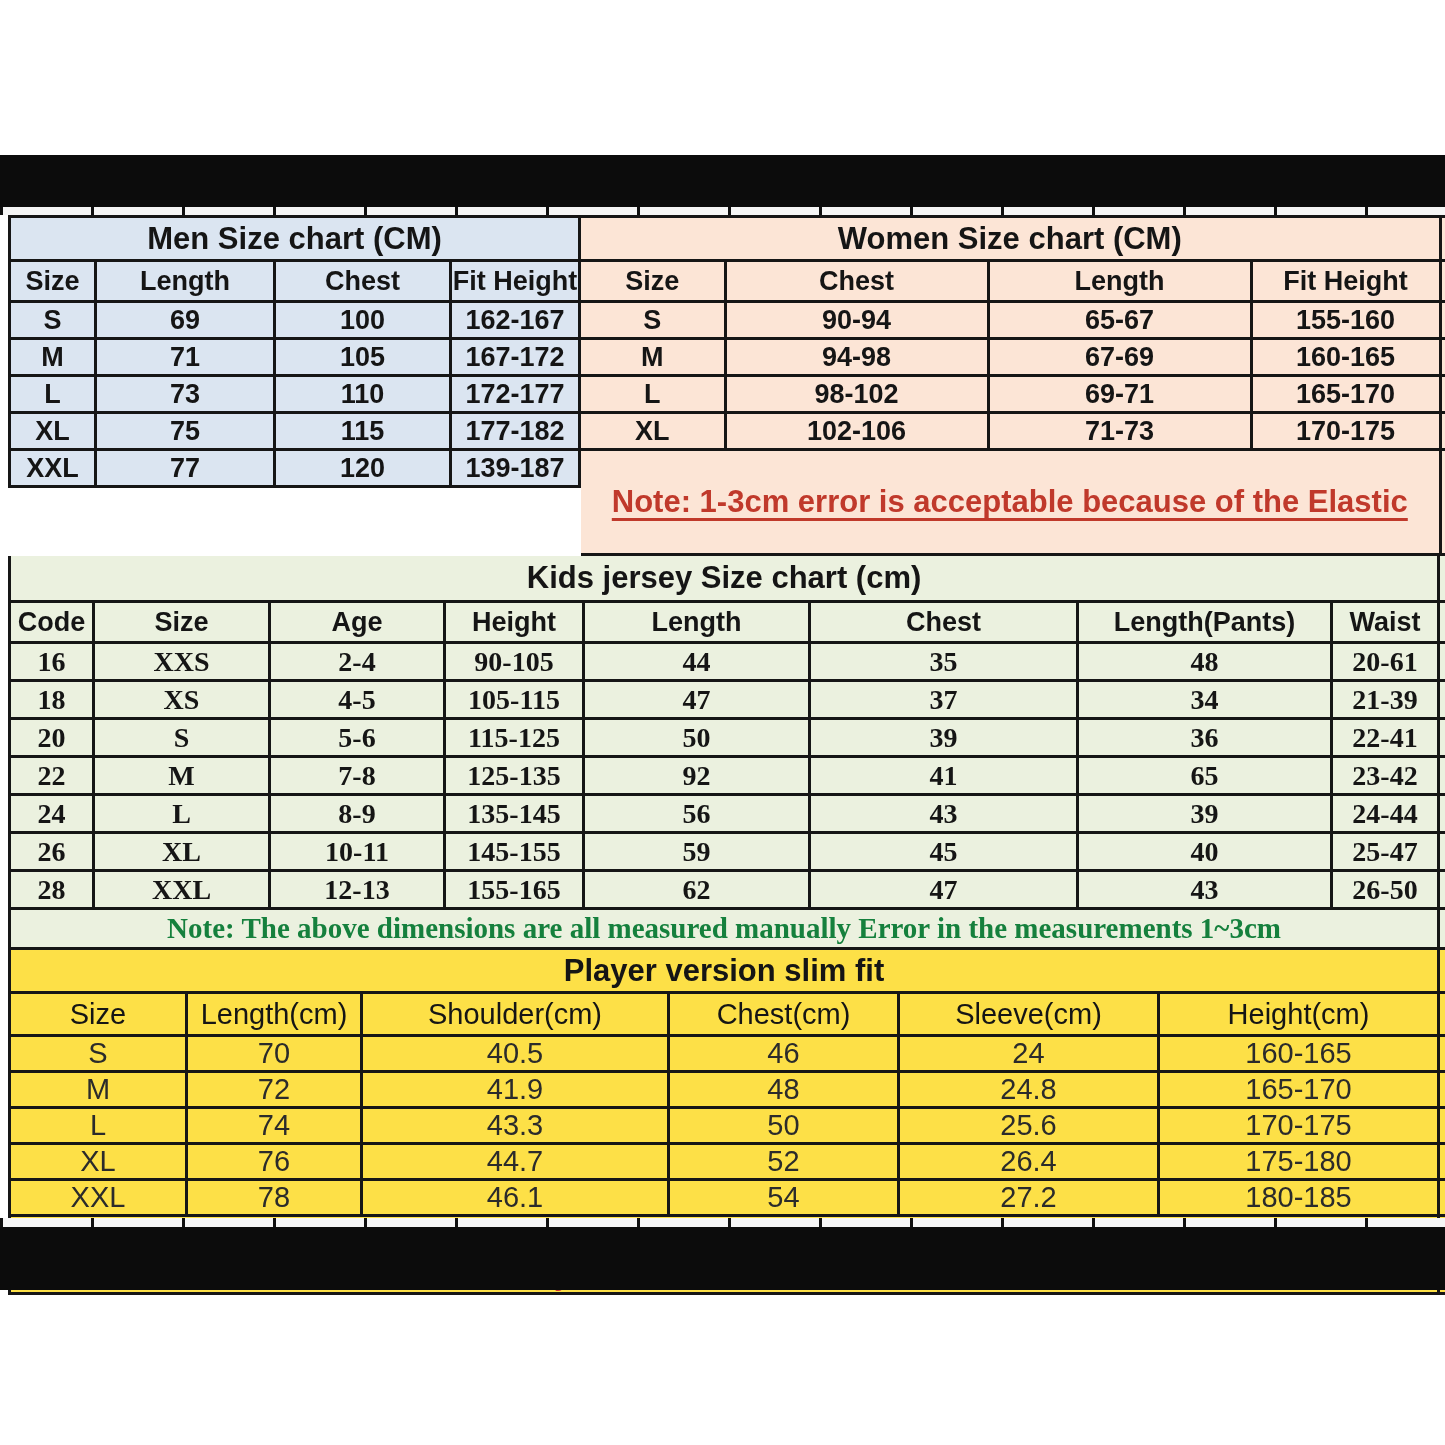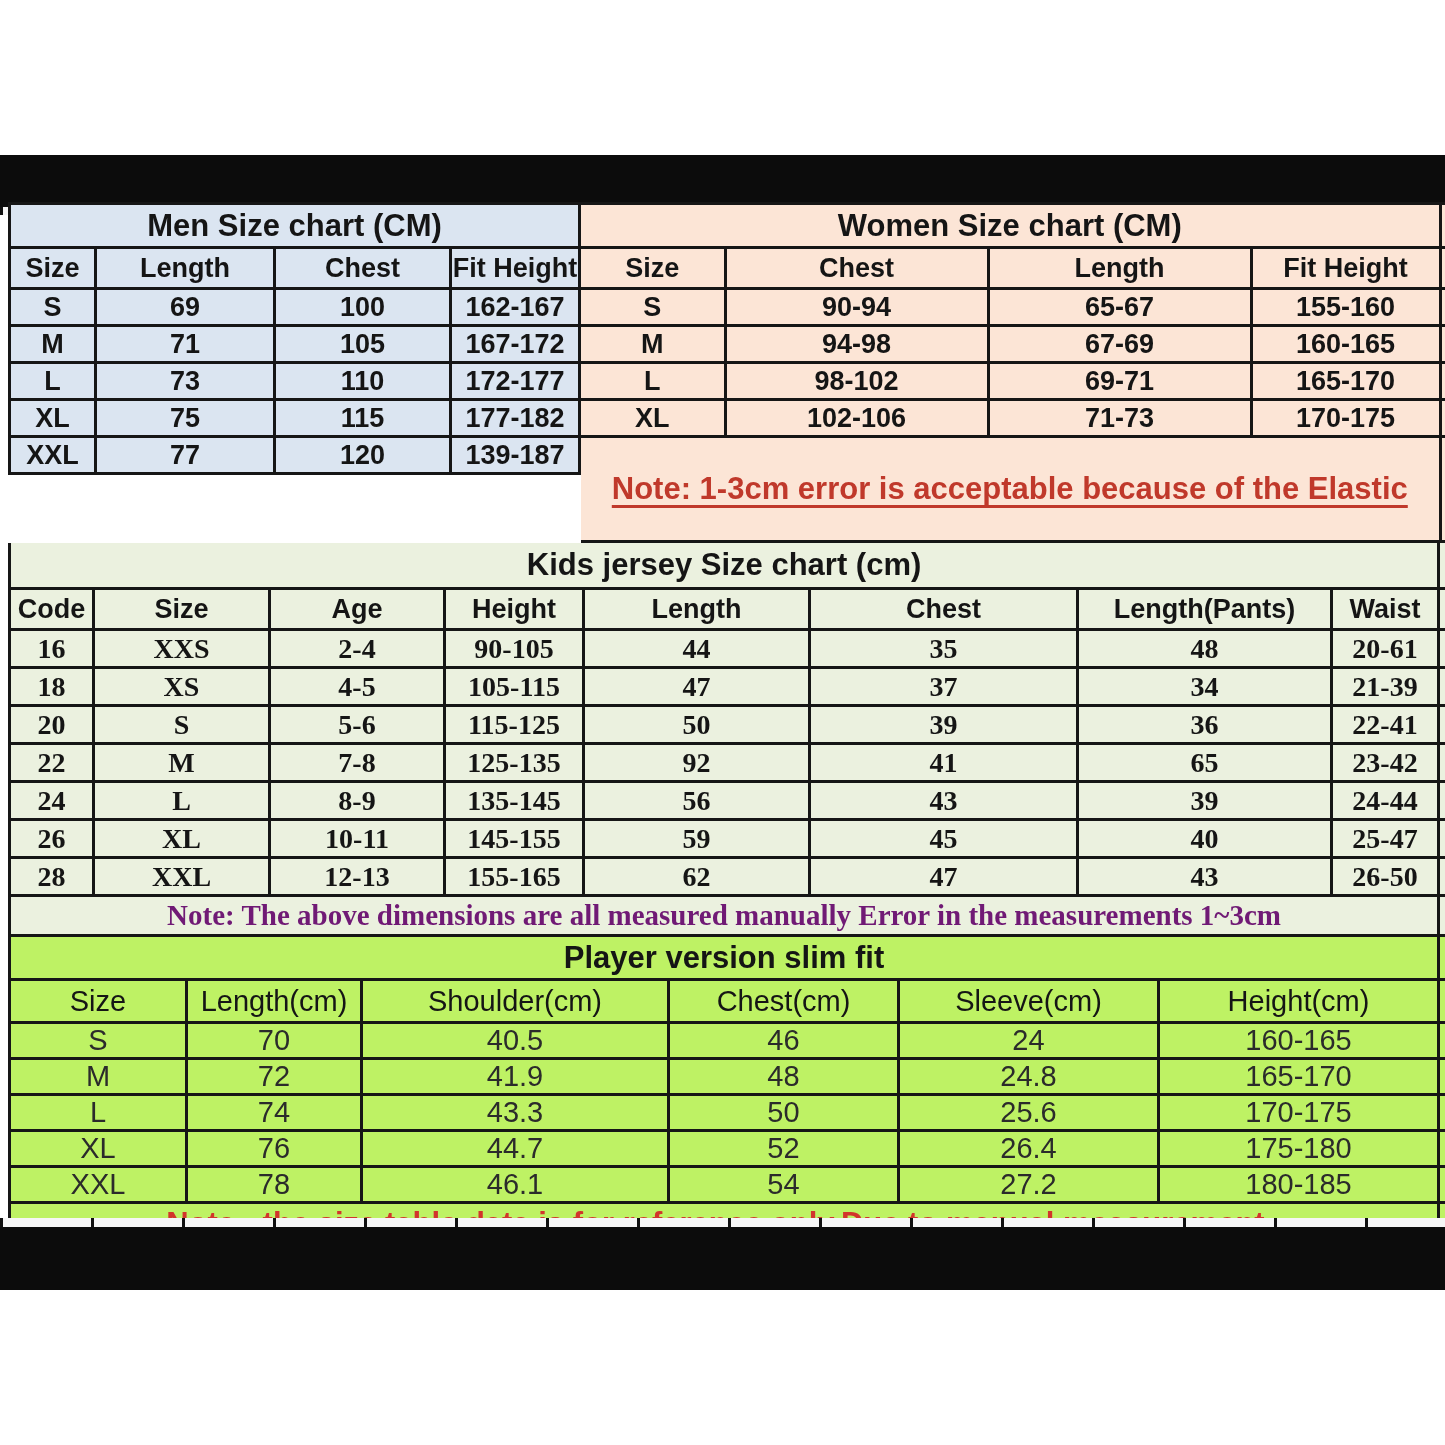--- a/index.html
+++ b/index.html
@@ -10,32 +10,32 @@
   .band{position:absolute;left:0;width:1445px;background:#0c0c0c;}
   .band-top{top:155px;height:52px;}
   .band-bottom{top:1227px;height:63px;}
   .tickrow{
     position:absolute;left:0;width:1445px;background:#f6f6f6;
     background-image:repeating-linear-gradient(90deg,#101010 0 3px,rgba(0,0,0,0) 3px 91px);
   }
   .tickrow-top{top:207px;height:8px;}
   .tickrow-bottom{top:1218px;height:9px;}
 
-  .sheet{position:absolute;left:8px;top:202px;width:1437px;}
+  .sheet{position:absolute;left:8px;top:215px;width:1437px;}
   .toprow{display:flex;align-items:flex-start;}
 
   table.grid{border-collapse:collapse;table-layout:fixed;}
   table.grid td,table.grid th{
     border:3px solid #161616;text-align:center;vertical-align:middle;
     padding:0;overflow:hidden;white-space:nowrap;
   }
   .men{width:570px;background:#dbe5f1;}
   .women{width:867px;background:#fce5d6;}
   .kids{width:1437px;background:#ebf1df;}
-  .player{width:1437px;background:#bef264;}
+  .player{width:1437px;background:#fde047;}
 
   
   .women td:first-child,.women th:first-child{border-left:none;}
   .kids thead tr:first-child td{border-top:none;}
   .player thead tr:first-child td{border-top:none;}
   .sliver{border-right:none !important;}
 
   .r-title td{height:41px;font-size:31px;font-weight:700;}
   .r-head th{height:38px;font-size:27px;font-weight:700;}
   .men tbody td,.women tbody td{height:34px;font-size:27px;font-weight:700;}
@@ -43,21 +43,21 @@
   .kids .r-head th{height:38px;}
   .kids tbody td{height:35px;font-size:28px;font-weight:700;font-family:"Liberation Serif",serif;}
   .player .r-head th{height:40px;font-size:29px;font-weight:400;}
   .player tbody td{height:33px;font-size:29px;font-weight:400;color:#2b2b2b;}
 
   .note-women{
     height:102px;font-size:31px;font-weight:700;color:#c0392b;
     text-decoration:underline;text-decoration-thickness:3px;text-underline-offset:6px;
   }
   .note-kids{
-    height:37px;font-size:29px;font-weight:700;color:#701a75;
+    height:37px;font-size:29px;font-weight:700;color:#15803d;
     font-family:"Liberation Serif",serif;
   }
   .note-footer{
     height:75px;font-size:31px;font-weight:700;color:#d2352c;
     text-align:left;vertical-align:middle;padding-left:8px;line-height:37px;
     white-space:pre-wrap;
   }
   .note-footer div{white-space:pre-wrap;}
 </style>
 </head>

